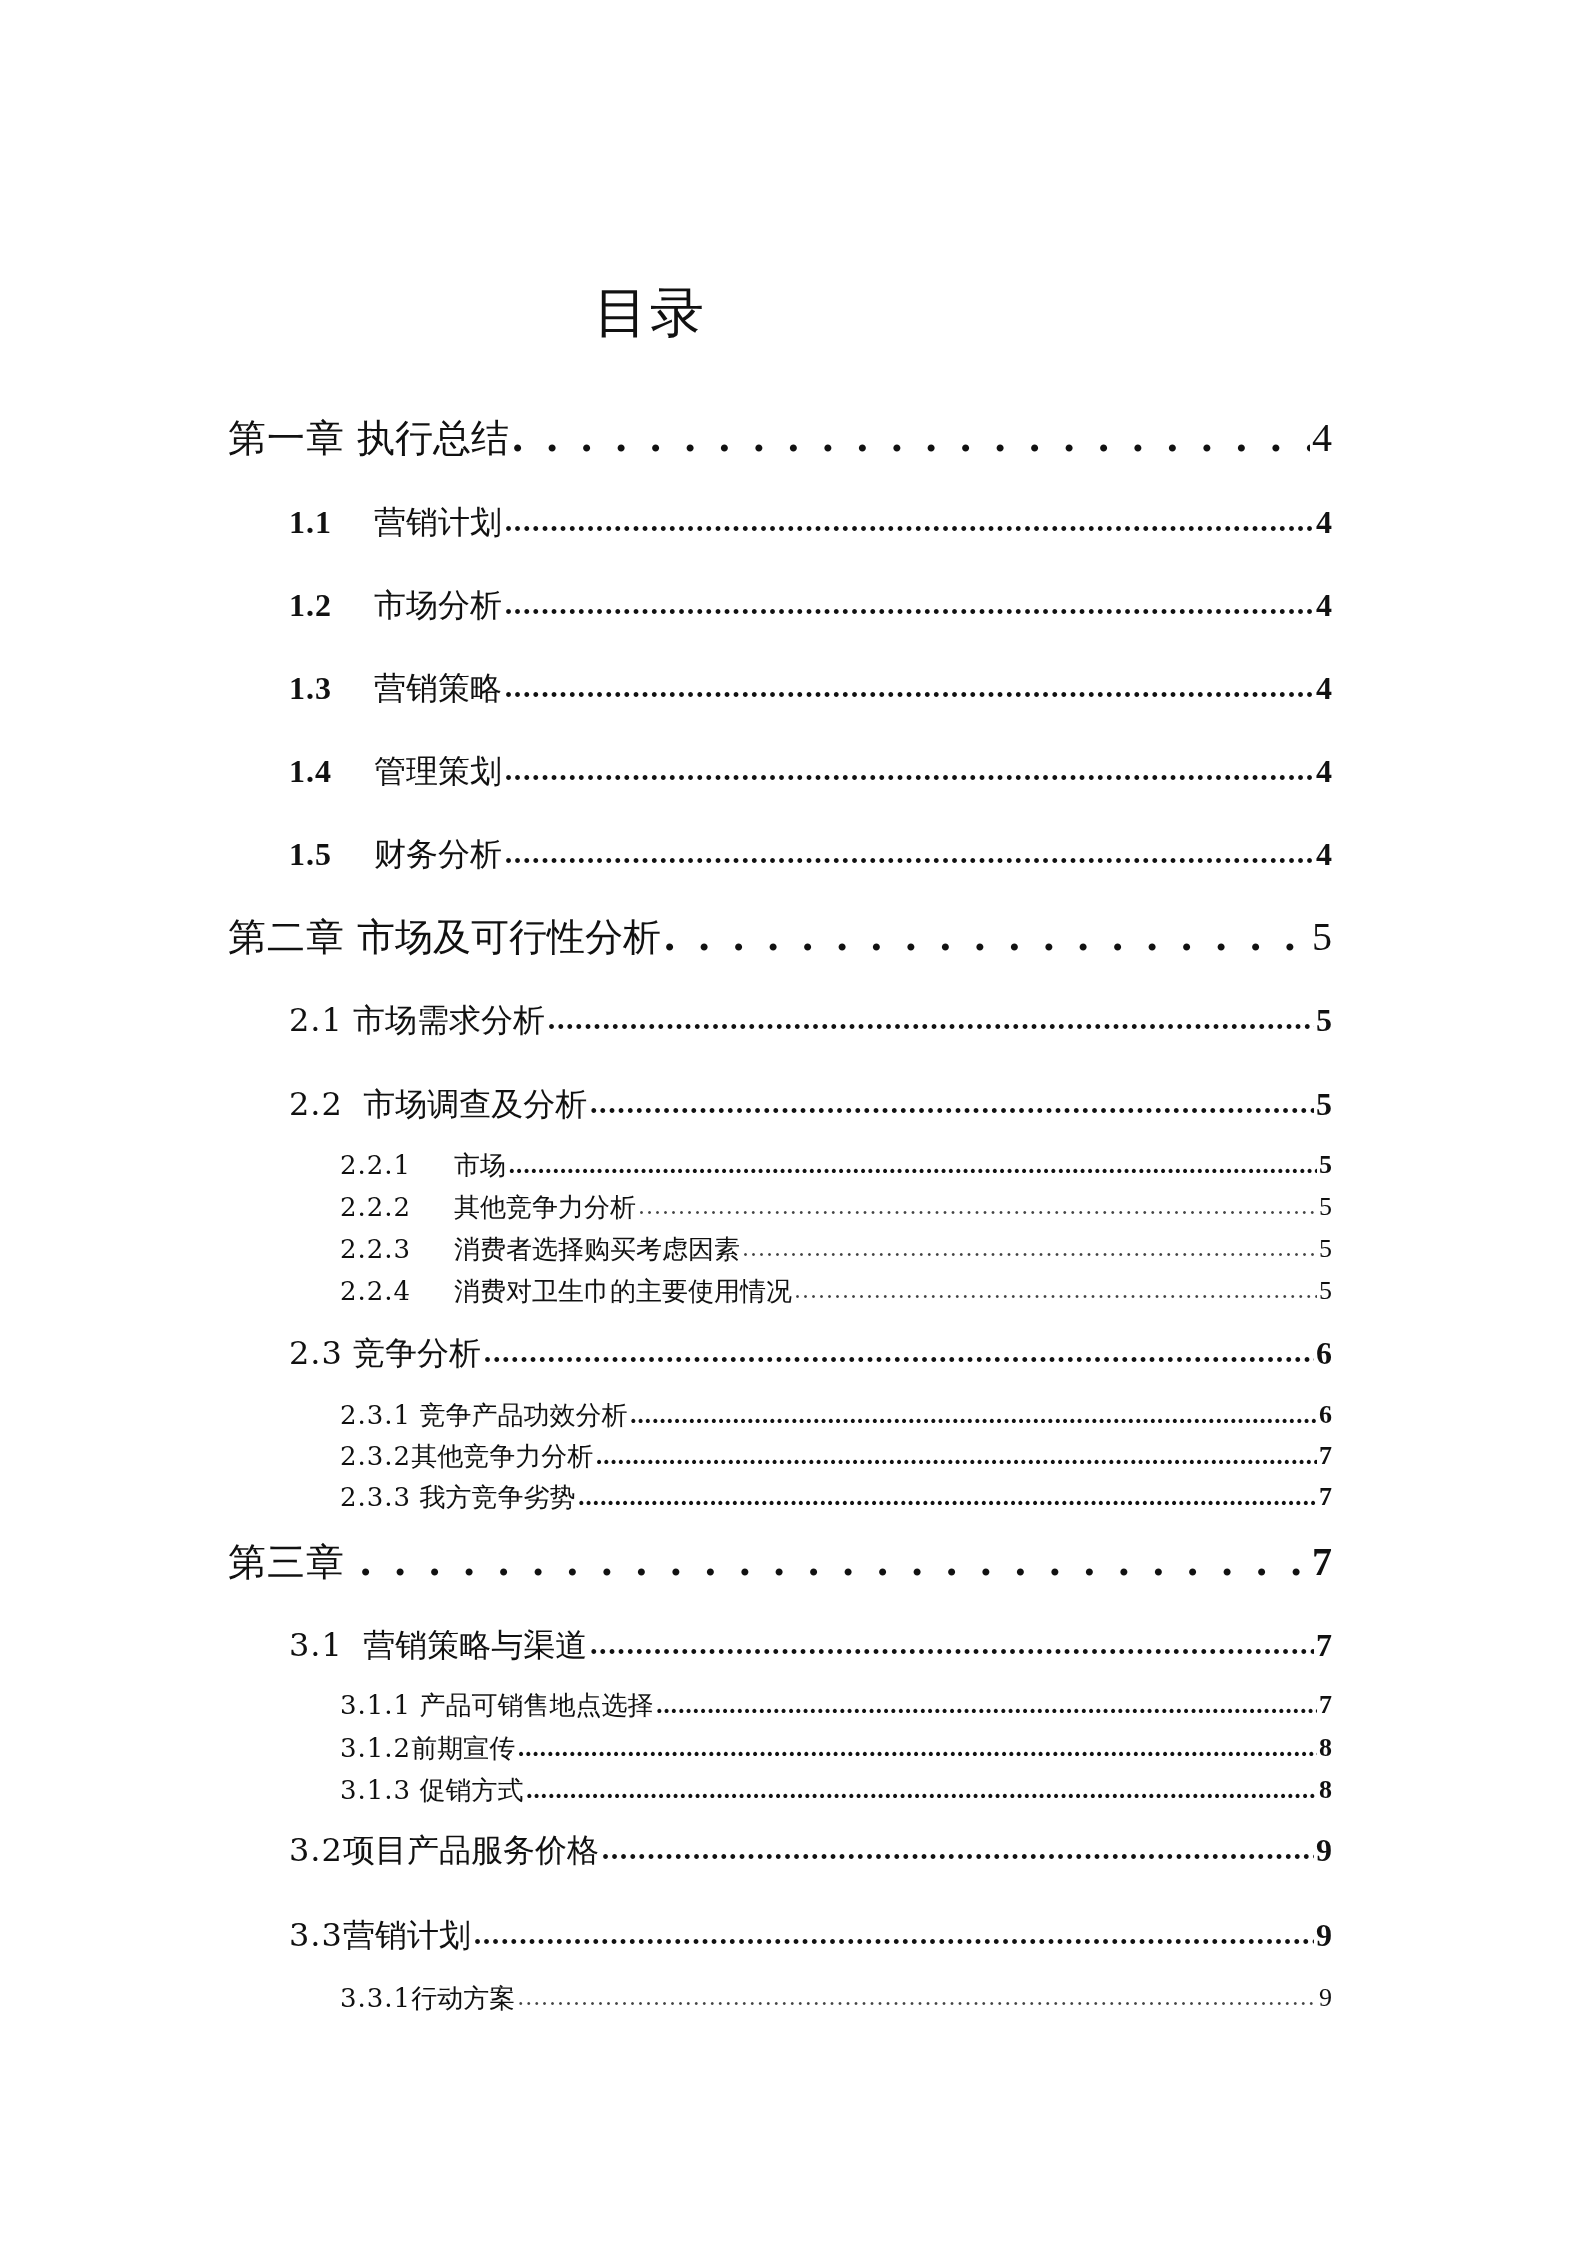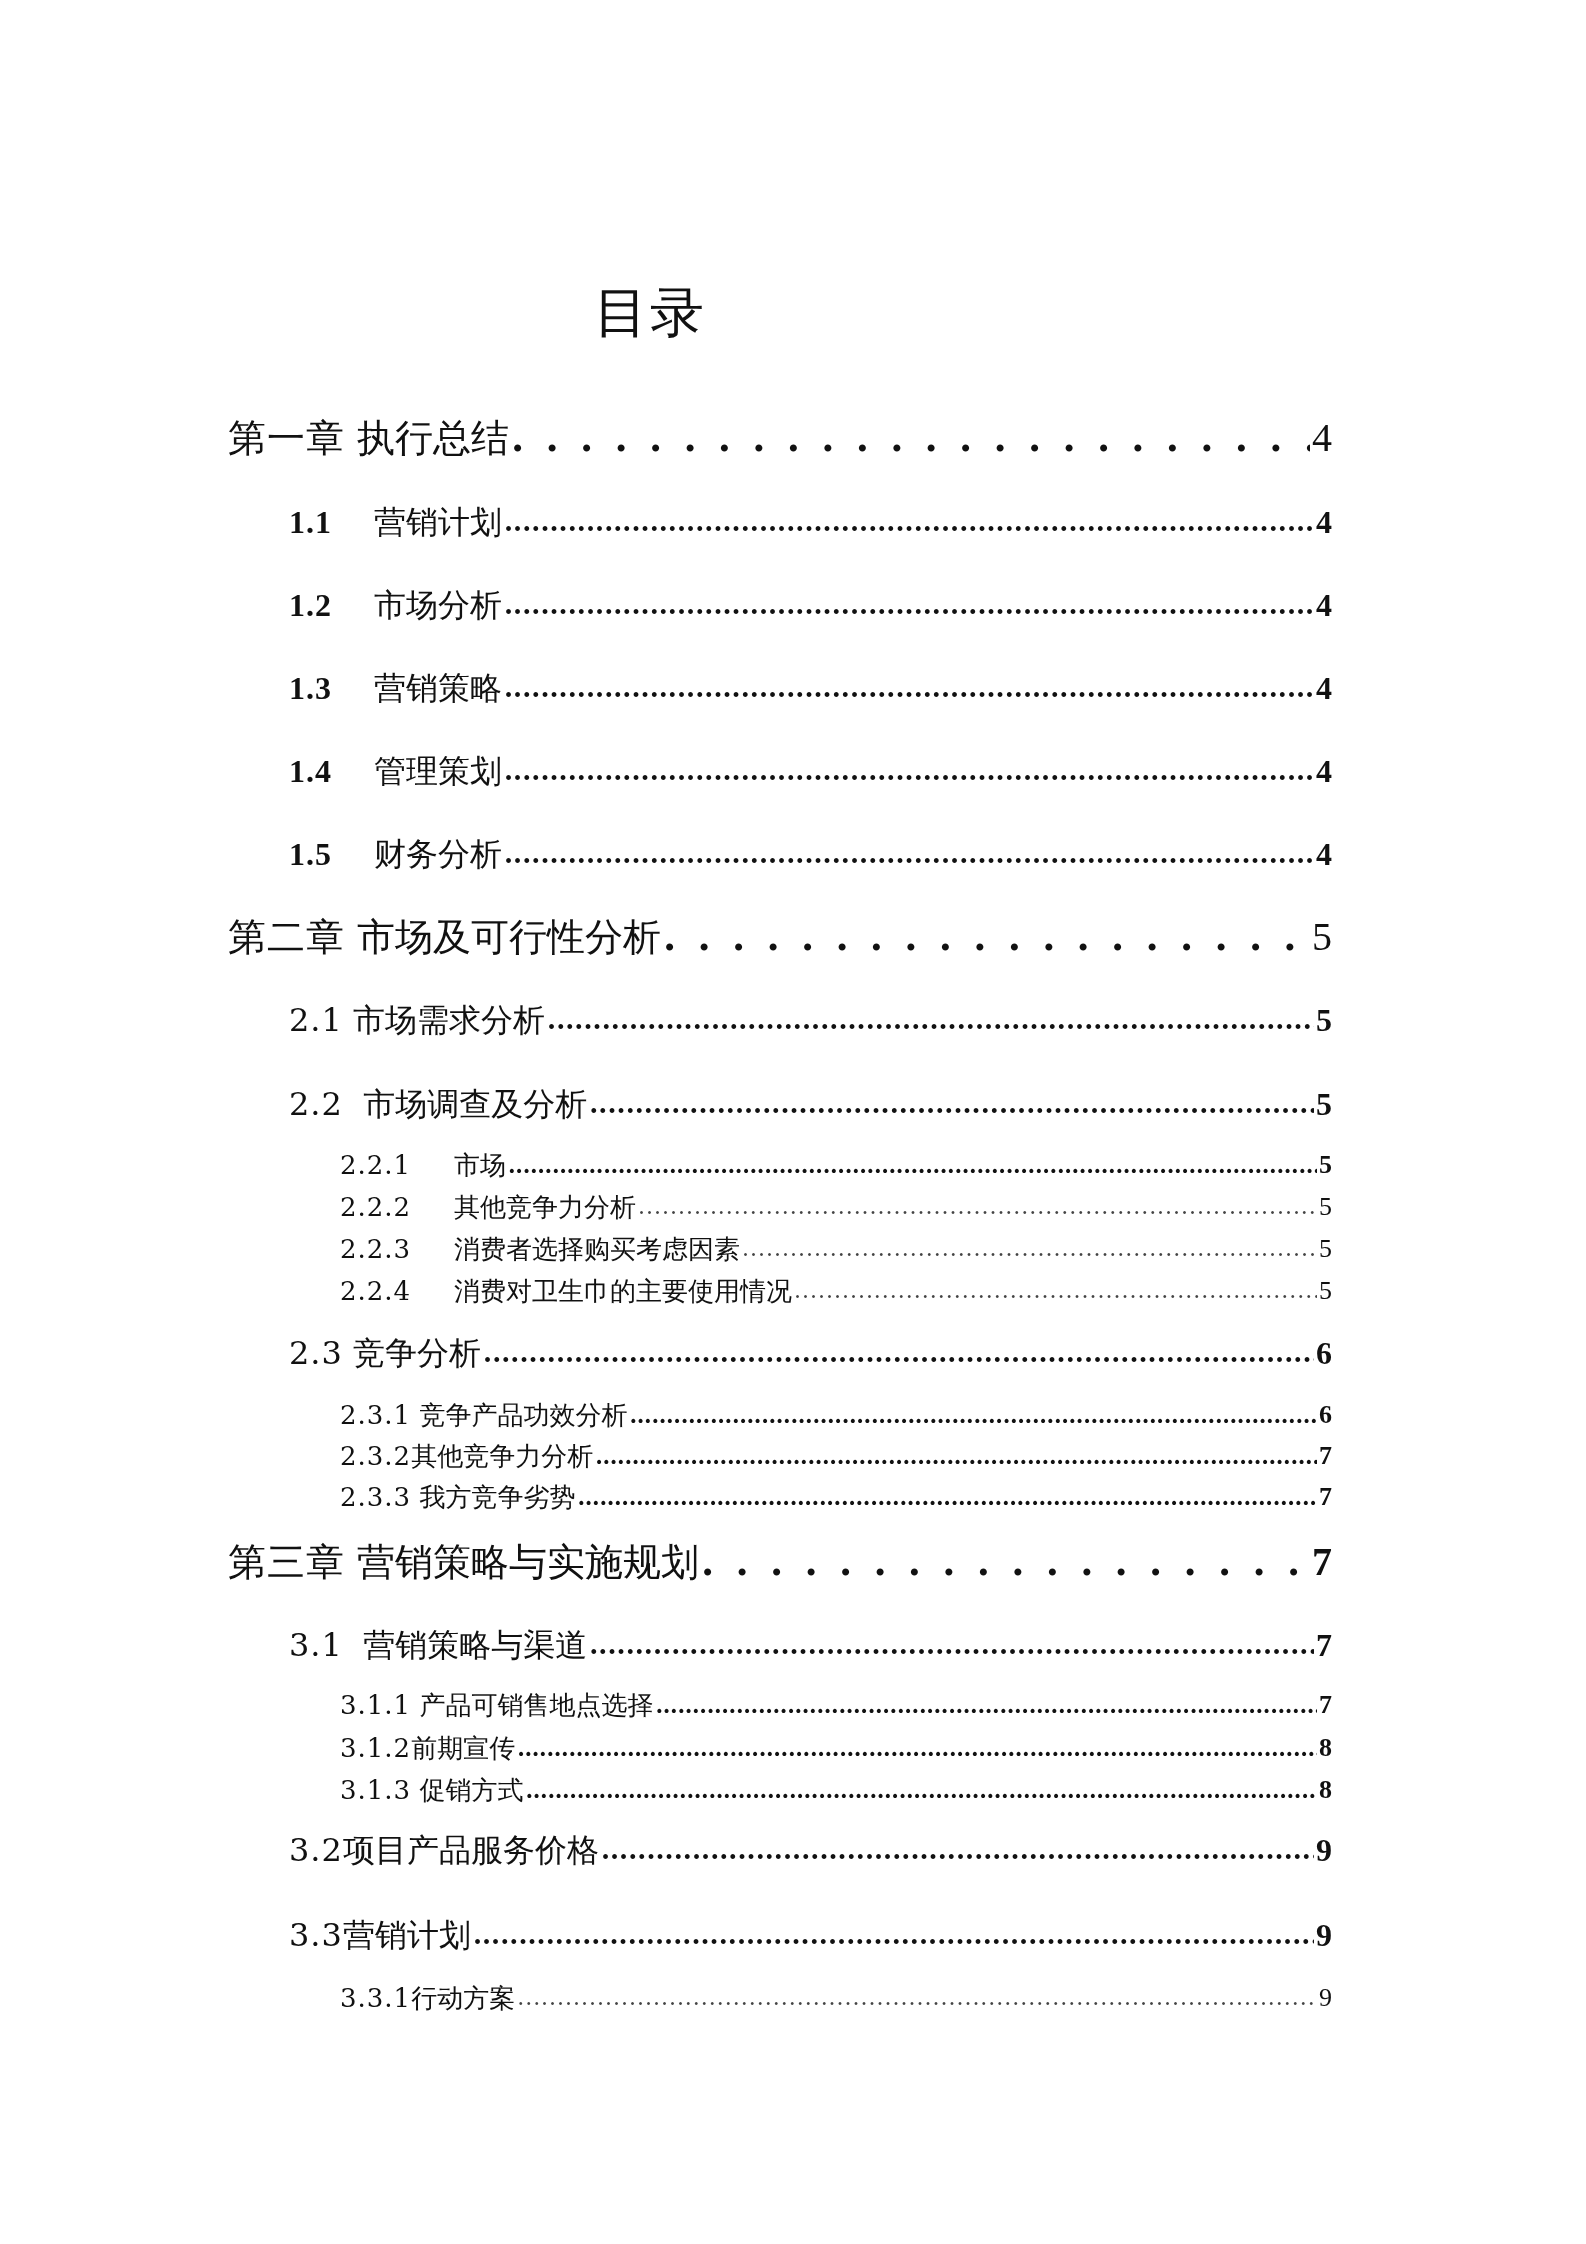--- a/index.html
+++ b/index.html
@@ -133,21 +133,21 @@
   <span class="leader"></span>
   <span class="page">7</span>
 </div>
 <div class="row sub" style="top:1480px">
   <span class="num">2.3.3</span>&nbsp;<span class="label">我方竞争劣势</span>
   <span class="leader"></span>
   <span class="page">7</span>
 </div>
 
 <div class="row chapter boldpage" style="top:1537px">
-  <span class="num">第三章</span>&nbsp;<span class="label">营销策略与实施规划</span>
+  <span class="num">第三章</span>&nbsp;
   <span class="leader"></span>
   <span class="page">7</span>
 </div>
 
 <div class="row section" style="top:1623px">
   <span class="num">3.1</span>&nbsp;&nbsp;<span class="label">营销策略与渠道</span>
   <span class="leader"></span>
   <span class="page">7</span>
 </div>
 

